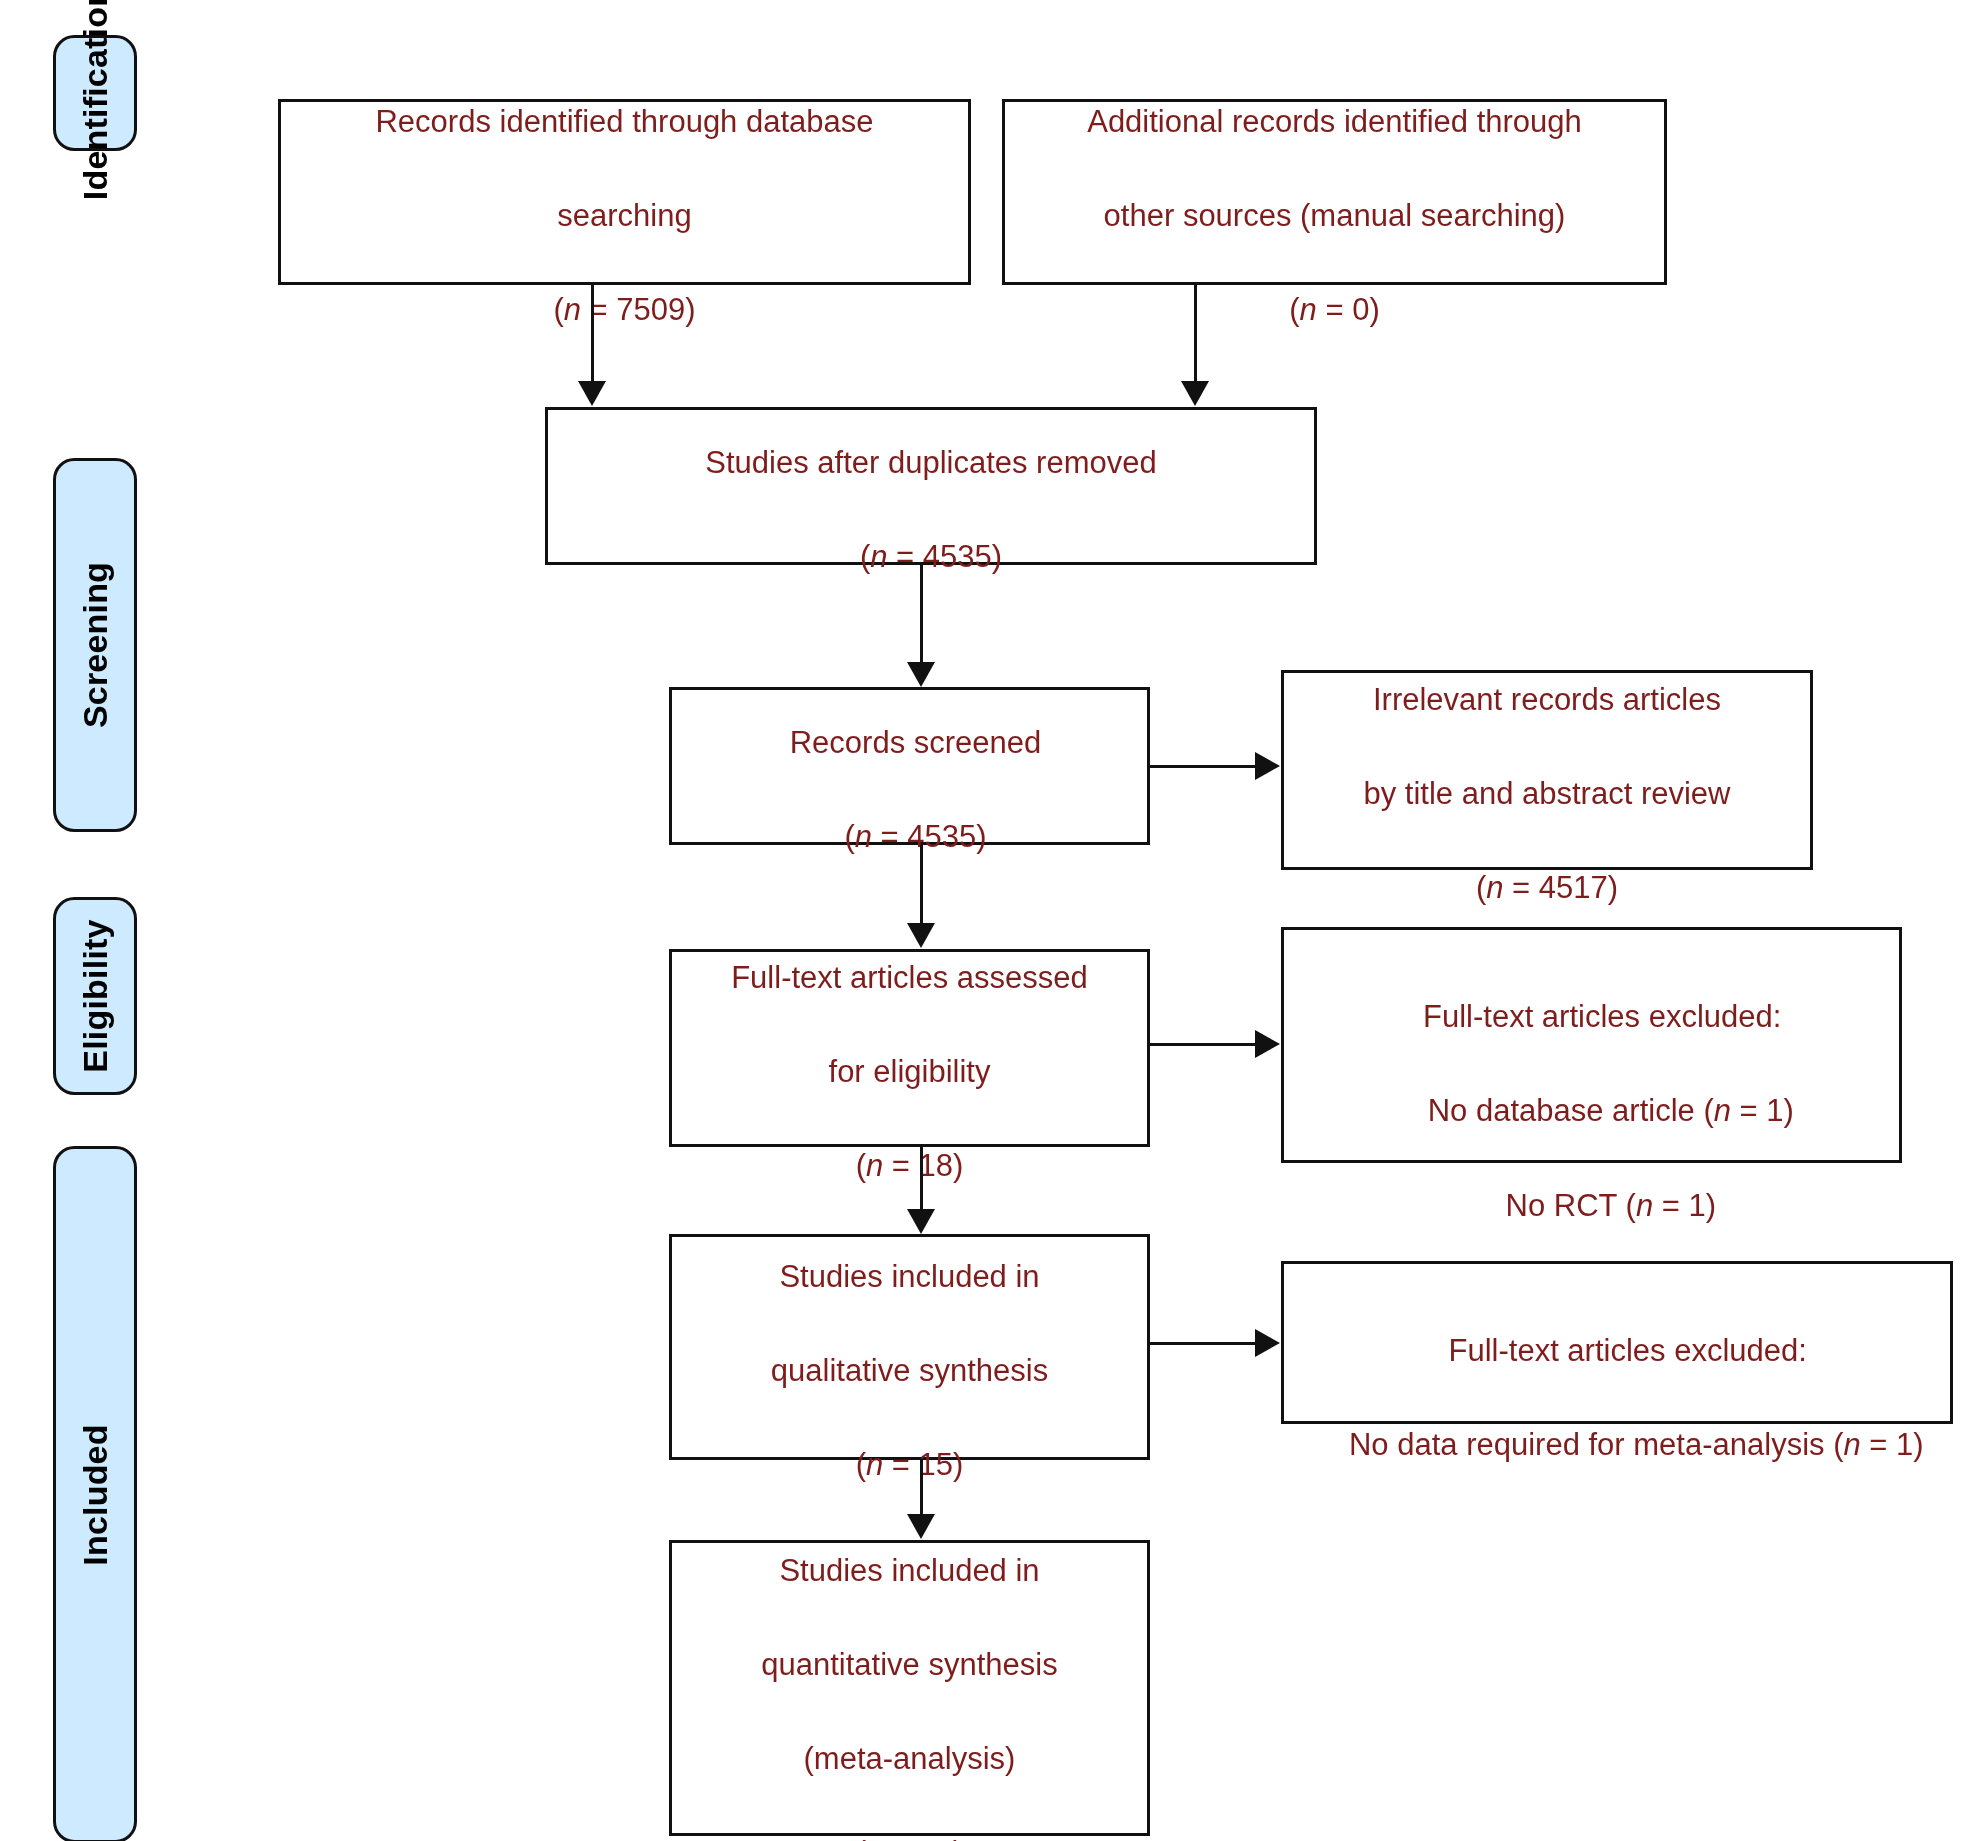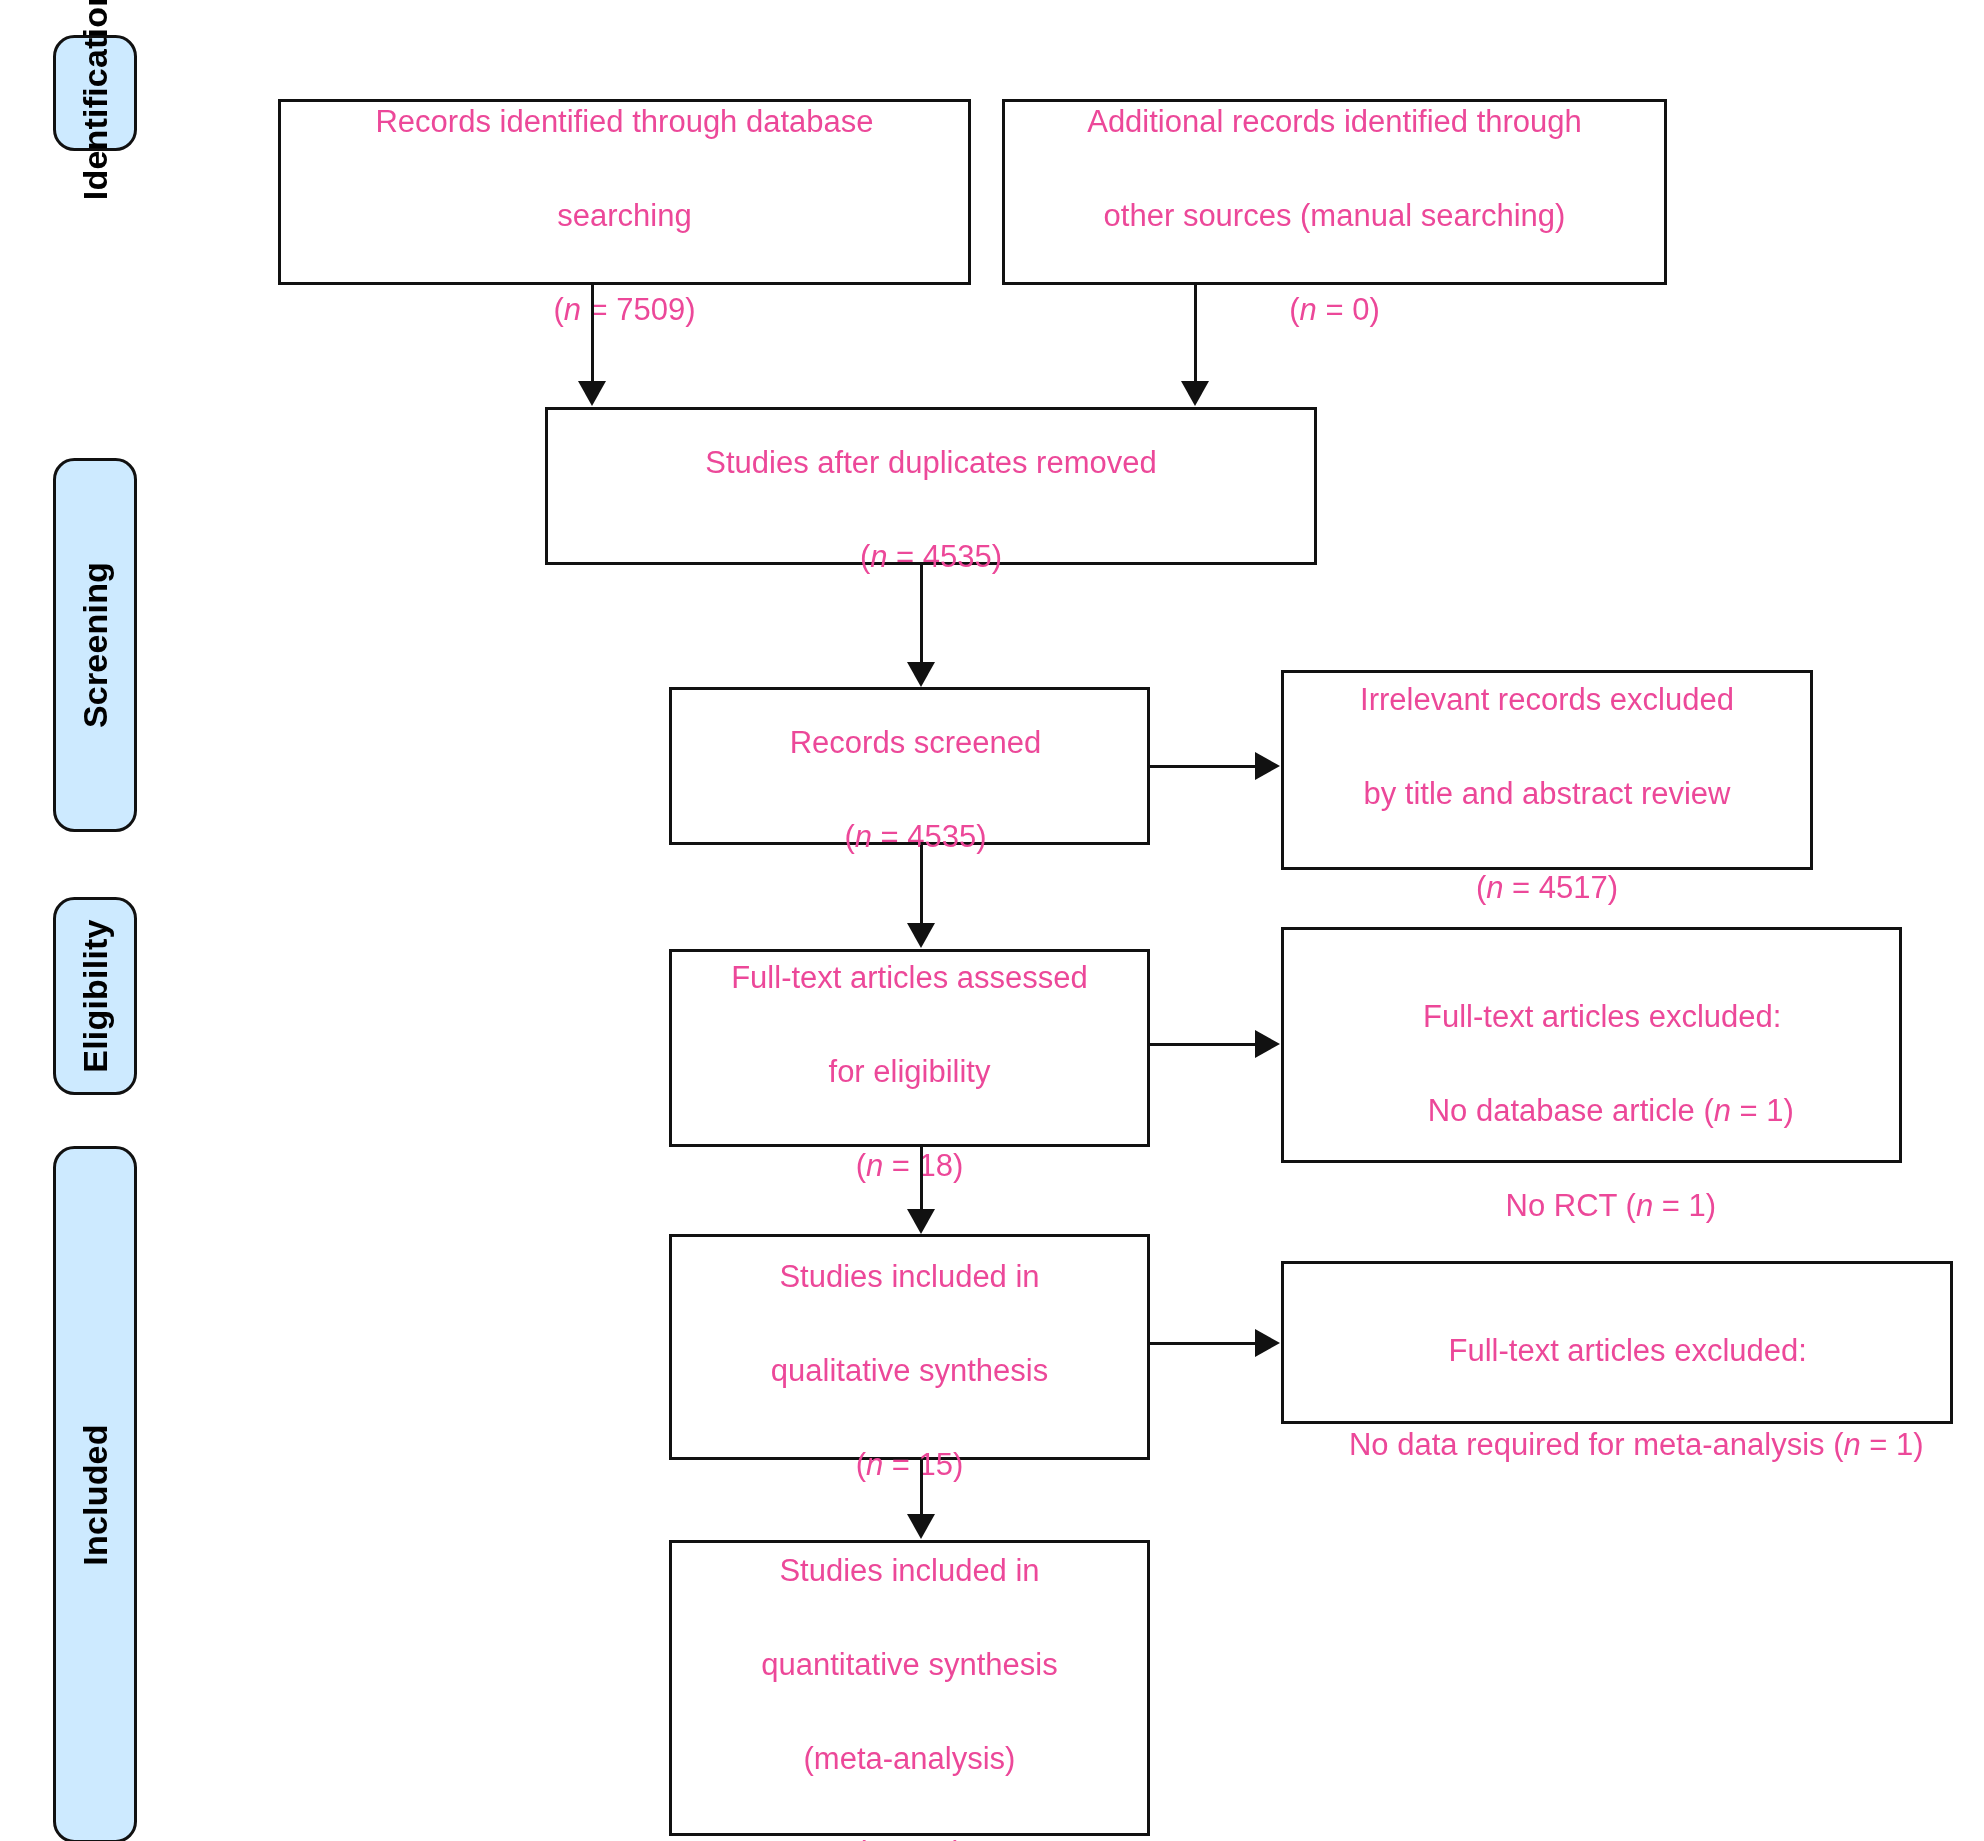--- a/index.html
+++ b/index.html
@@ -46,21 +46,21 @@
     box-sizing: border-box;
     background: #ffffff;
     border: 3.3px solid #111111;
     display: flex;
     align-items: center;
     justify-content: center;
   }
   .flow-box-text {
     font-size: 31px;
     line-height: 1.52;
-    color: #ec4899;
+    color: #7f1d1d;
     text-align: center;
     padding: 0 12px;
     white-space: pre-line;
   }
   .flow-box-text.left {
     text-align: center;
     width: 100%;
     padding: 0 0 0 21.4px;
   }
   .flow-box.top-left {
@@ -155,21 +155,21 @@
       <span>Records screened</span><br>
       <span>(<span class="nital">n</span> = <span>4535</span>)</span>
     </div>
   </div>
 
   <div class="conn-h" style="left:1150px; top:765px; width:107px;"></div>
   <div class="arrow-right" style="left:1255px; top:752px;"></div>
 
   <div class="flow-box" style="left:1281px; top:670px; width:532px; height:200px;">
     <div class="flow-box-text">
-      <span>Irrelevant records excluded</span><br>
+      <span>Irrelevant records articles</span><br>
       <span>by title and abstract review</span><br>
       <span>(<span class="nital">n</span> = <span>4517</span>)</span>
     </div>
   </div>
 
   <div class="conn-v" style="left:920px; top:845px; height:80px;"></div>
   <div class="arrow-down" style="left:907px; top:923px;"></div>
 
   <div class="flow-box" style="left:669px; top:949px; width:481px; height:198px;">
     <div class="flow-box-text">

